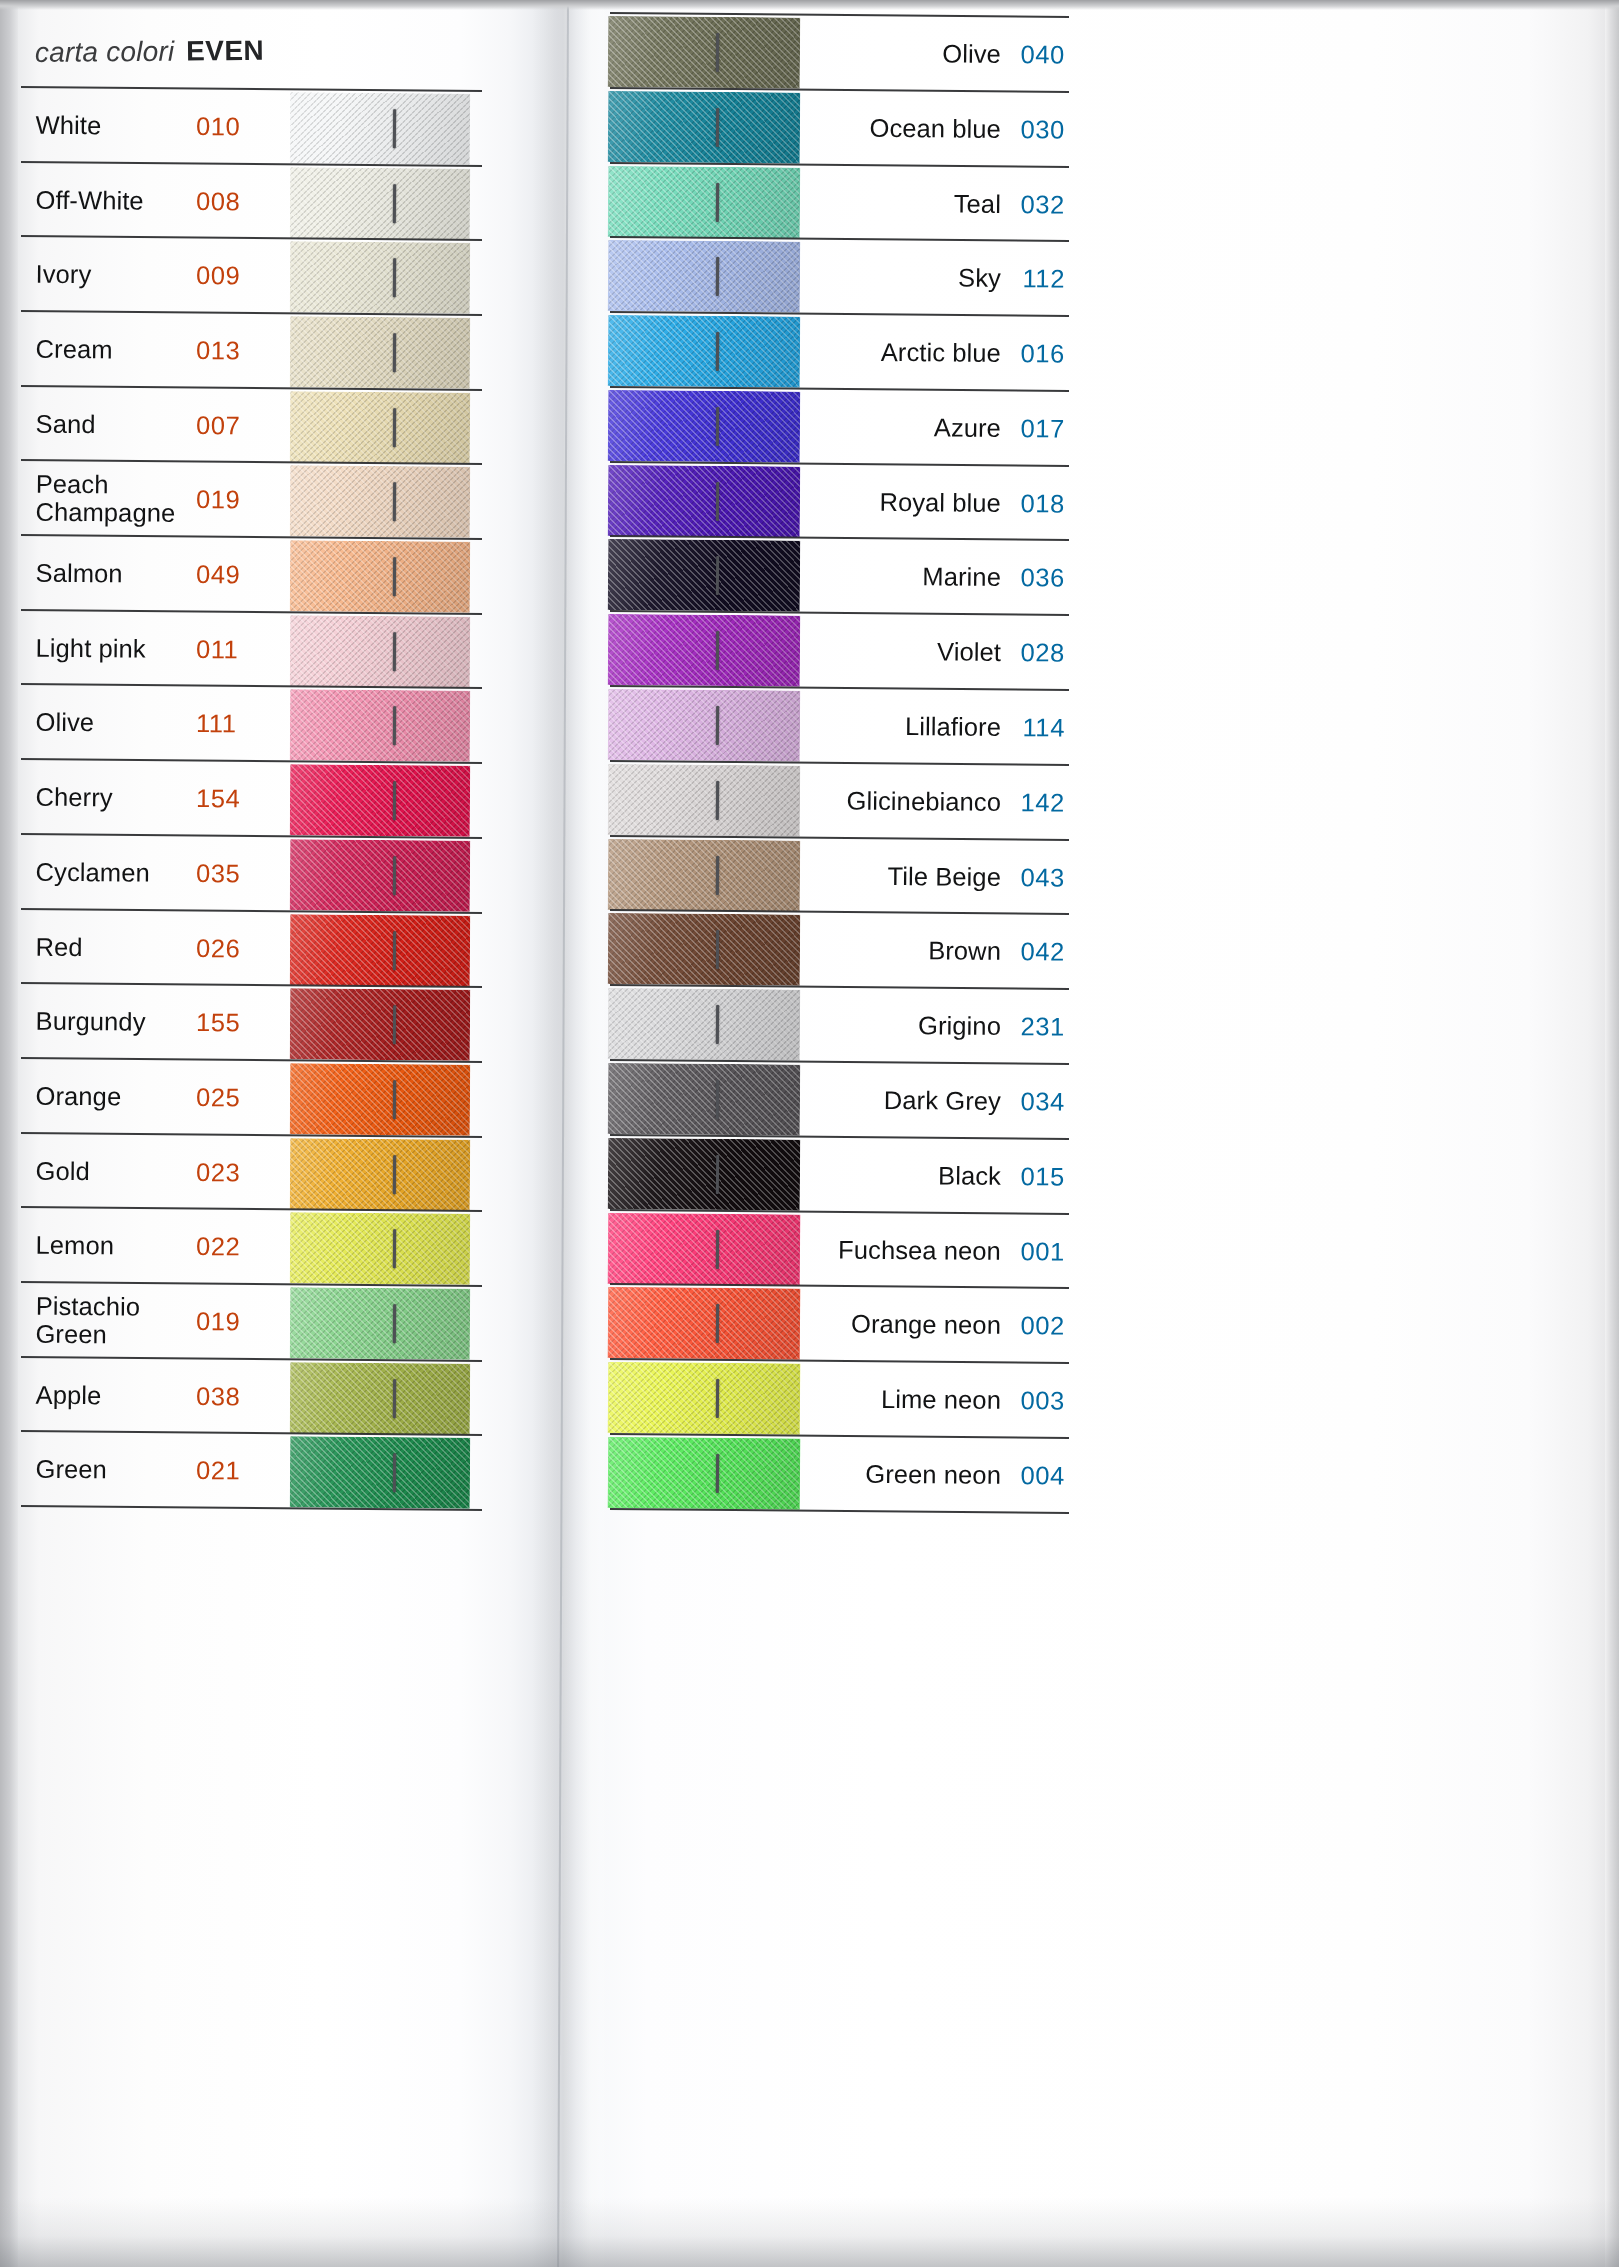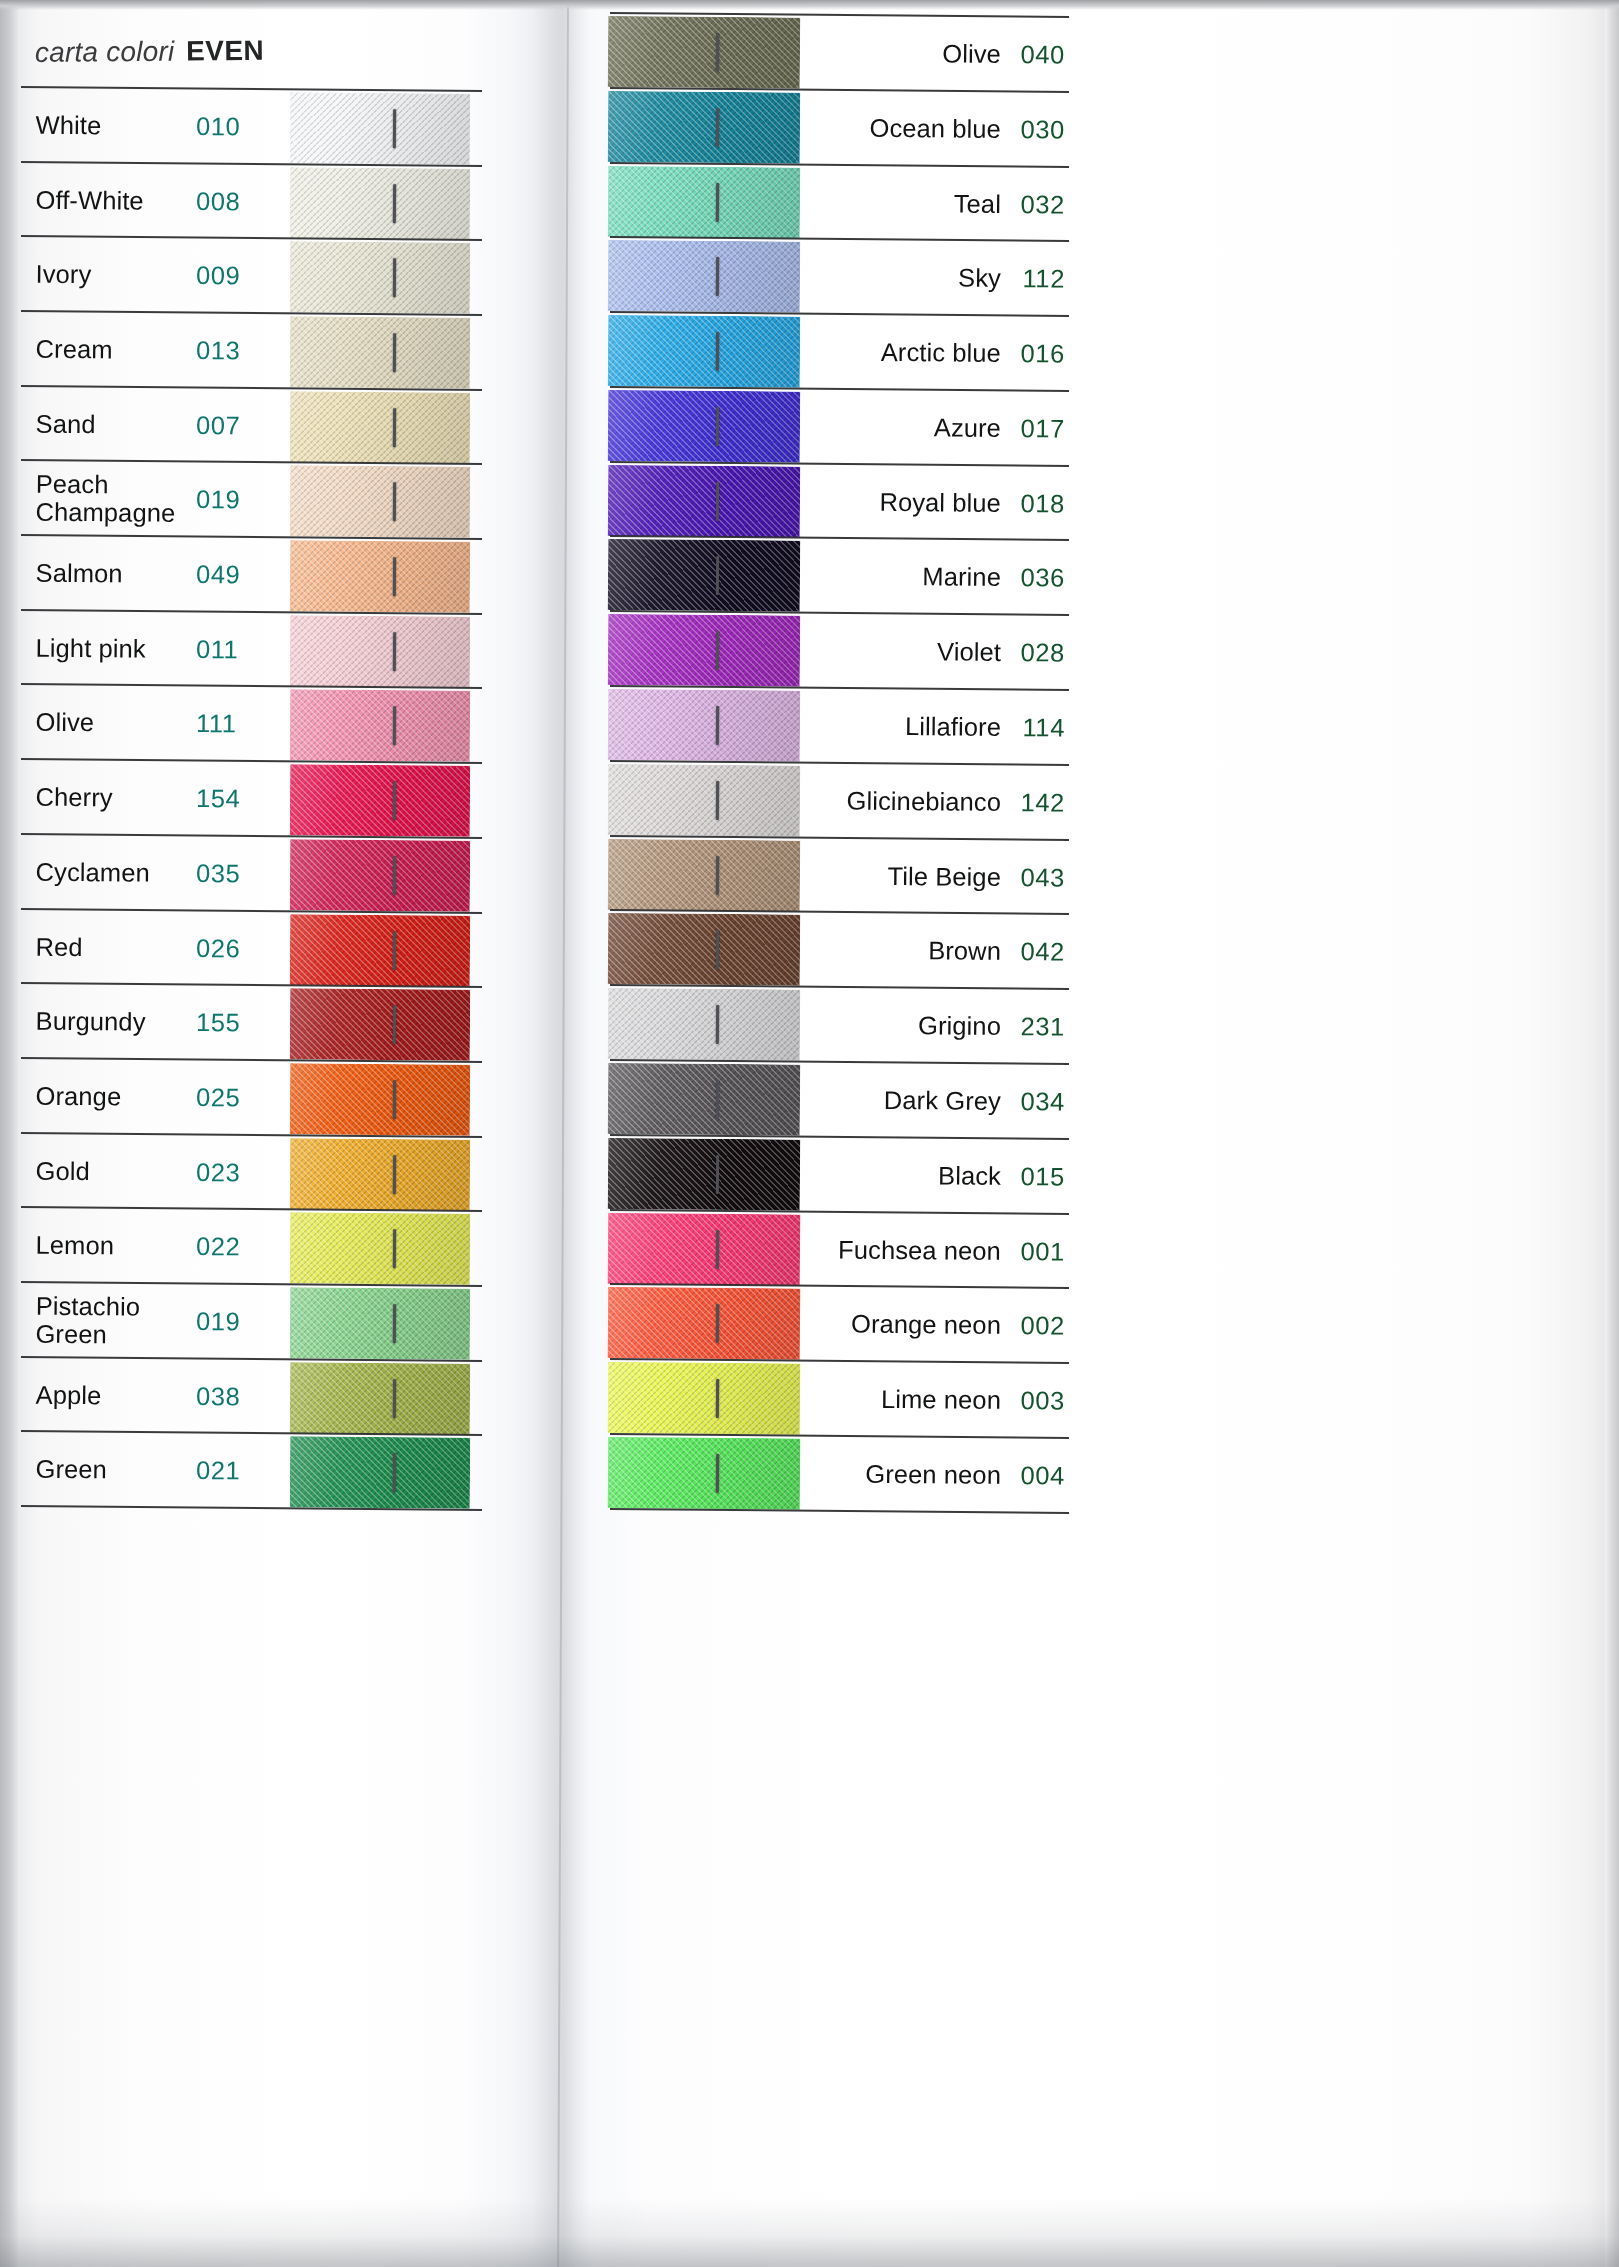--- a/index.html
+++ b/index.html
@@ -92,21 +92,21 @@
     height:74px;
     display:flex;align-items:center;
   }
   .lrow .name{
     position:absolute;left:21.6px;
     font-size:25.5px;color:#121314;line-height:1.06;
     letter-spacing:0.1px;white-space:pre-line;
   }
   .lrow .code{
     position:absolute;left:182px;
-    font-size:25.5px;color:#0f766e;letter-spacing:0.6px;
+    font-size:25.5px;color:#c2410c;letter-spacing:0.6px;
   }
   .lrow .swatch{
     position:absolute;left:276px;top:2px;
     width:180px;height:71px;
     overflow:hidden;
   }
 
   
   .rrow{
     position:relative;height:74px;
@@ -116,21 +116,21 @@
     width:192px;height:71px;overflow:hidden;
   }
   .rrow .name{
     position:absolute;left:202px;width:191px;
     text-align:right;
     font-size:25.5px;color:#121314;letter-spacing:0.1px;
     white-space:nowrap;
   }
   .rrow .code{
     position:absolute;left:404px;width:53px;text-align:right;
-    font-size:25.5px;color:#14532d;letter-spacing:0.6px;
+    font-size:25.5px;color:#0369a1;letter-spacing:0.6px;
   }
   .rrow .name,.rrow .code,.lrow .name,.lrow .code{
     top:50%;transform:translateY(-50%);
   }
   .lrow .name.two-line{line-height:1.08;}
 
   
   .fabric{
     position:absolute;inset:0;
   }

